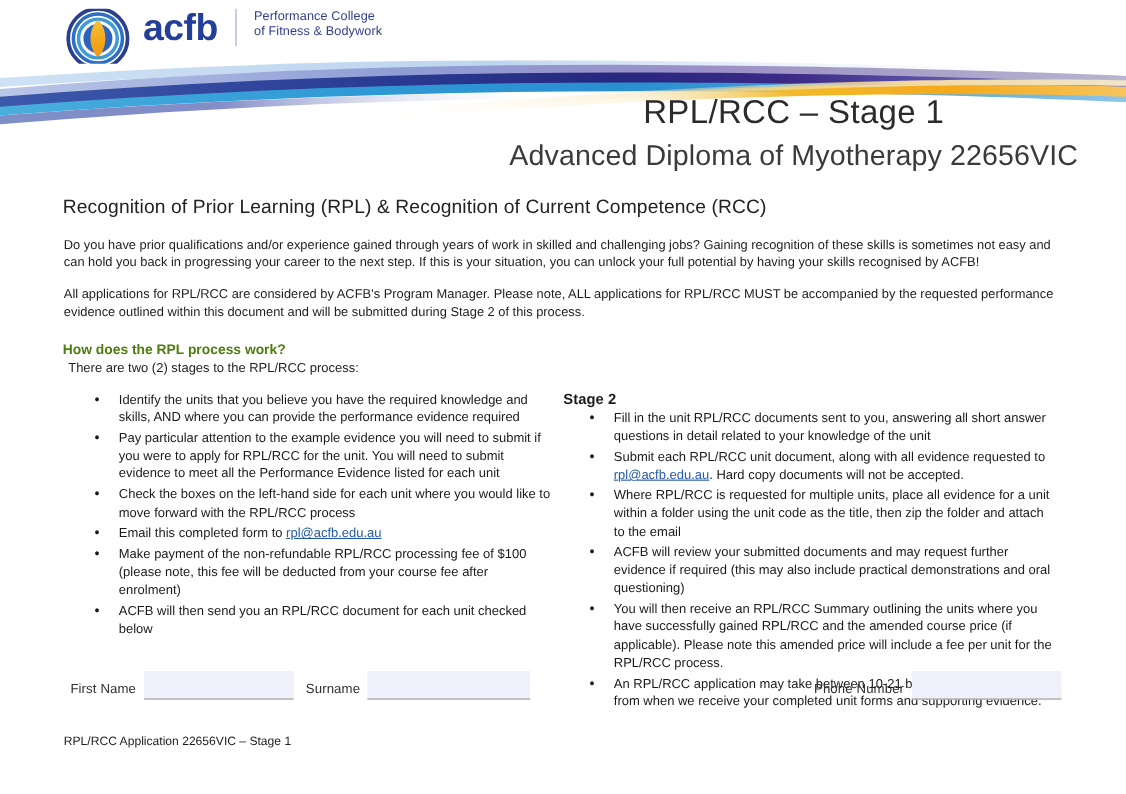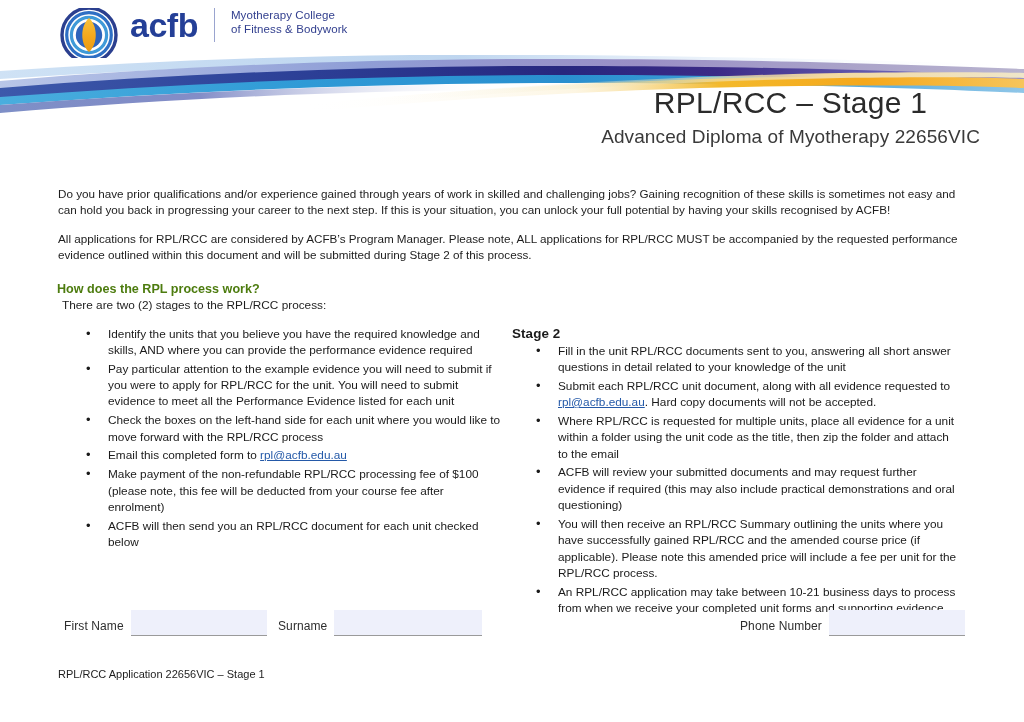--- a/index.html
+++ b/index.html
@@ -72,21 +72,21 @@
     text-align: center;
   }
   .doc-title {
     font-size: 30px;
     color: #2b2b2b;
     font-weight: normal;
     letter-spacing: 0.3px;
     line-height: 1.1;
   }
   .doc-subtitle {
-    font-size: 19px;
+    font-size: 26px;
     color: #3a3a3a;
     font-weight: normal;
     margin-top: 7px;
     letter-spacing: 0.1px;
   }
 
   
   .page-body {
     position: absolute;
     left: 0;
@@ -246,21 +246,21 @@
           <circle cx="29" cy="27" r="22.3" fill="none" stroke="#2e6fc4" stroke-width="3.2"></circle>
           <circle cx="29" cy="27" r="17.6" fill="none" stroke="#3f9ad8" stroke-width="3.2"></circle>
           <circle cx="29" cy="27" r="13.2" fill="#2d63bb"></circle>
           <path d="M29 10 C38 18 38 36 29 44 C20 36 20 18 29 10 Z" fill="url(#leafg)"></path>
         </g>
       </svg>
     </div>
     <div class="logo-wordmark">acfb</div>
     <div class="logo-divider"></div>
     <div class="logo-tagline">
-      <div>Myotherapy College</div>
+      <div>Performance College</div>
       <div>of Fitness &amp; Bodywork</div>
     </div>
   </div>
 
   <div class="wave-wrap">
     <svg viewBox="0 0 1024 60" width="1024" height="60" preserveAspectRatio="none" aria-hidden="true">
       <defs>
         <linearGradient id="w1" x1="0" y1="0" x2="1" y2="0">
           <stop offset="0%" stop-color="#b9c6e8"></stop>
           <stop offset="35%" stop-color="#8f9ed6"></stop>
@@ -325,20 +325,21 @@
   </div>
 
   <div class="title-area">
     <div class="doc-title">RPL/RCC – Stage 1</div>
     <div class="doc-subtitle">Advanced Diploma of Myotherapy 22656VIC</div>
   </div>
 </div>
 
 <div class="page-body">
 
+  <div class="section-heading">Recognition of Prior Learning (RPL) &amp; Recognition of Current Competence (RCC)</div>
 
   <p class="intro-para">Do you have prior qualifications and/or experience gained through years of work in skilled and challenging jobs? Gaining recognition of these skills is sometimes not easy and can hold you back in progressing your career to the next step. If this is your situation, you can unlock your full potential by having your skills recognised by ACFB!</p>
   <p class="intro-para second">All applications for RPL/RCC are considered by ACFB’s Program Manager. Please note, ALL applications for RPL/RCC MUST be accompanied by the requested performance evidence outlined within this document and will be submitted during Stage 2 of this process.</p>
 
   <div class="blue-heading">How does the RPL process work?</div>
   <div class="sub-line">There are two (2) stages to the RPL/RCC process:</div>
 
   <div class="columns">
 
     <div class="col col-left">

